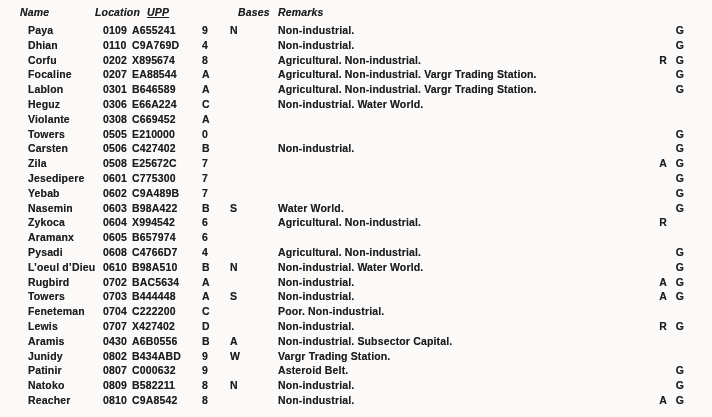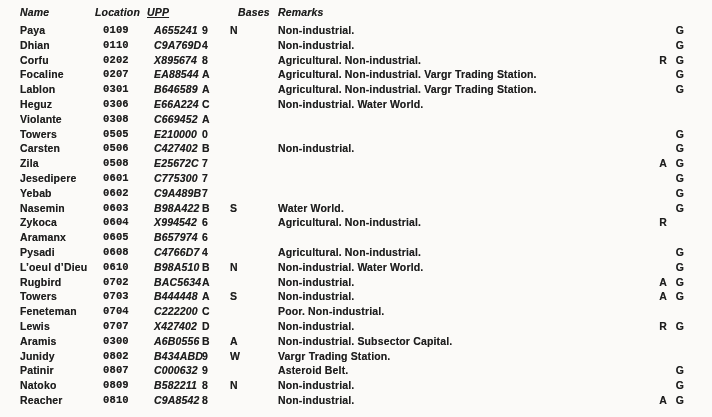--- a/index.html
+++ b/index.html
@@ -41,23 +41,23 @@
     font-weight: 700;
     font-style: italic;
   }
   .row span { font-weight: 700; }
   
   .h-name    { left: 0; }
   .h-loc     { left: 75px; }
   .h-upp     { left: 127px; text-decoration: underline; }
   .h-bases   { left: 218px; }
   .h-remarks { left: 258px; }
-  .c-name    { left: 0; }
-  .c-loc     { left: 83px; font-family: Liberation Mono, monospace; }
-  .c-upp     { left: 134px; font-style: italic; }
+  .c-name    { left: 8px; }
+  .c-loc     { left: 83px; }
+  .c-upp     { left: 112px; }
   .c-tl      { left: 182px; }
   .c-bases   { left: 210px; }
   .c-remarks { left: 258px; }
   .c-zone    { left: 636px; width: 14px; text-align: center; }
   .c-gas     { left: 654px; width: 12px; text-align: center; }
 </style>
 </head>
 <body>
 
 <div class="sheet">
@@ -275,21 +275,21 @@
     <span class="c-loc">0707</span>
     <span class="c-upp">X427402</span>
     <span class="c-tl">D</span>
     <span class="c-bases"></span>
     <span class="c-remarks">Non-industrial.</span>
     <span class="c-zone">R</span>
     <span class="c-gas">G</span>
   </div>
         <div class="row">
     <span class="c-name">Aramis</span>
-    <span class="c-loc">0300</span>
+    <span class="c-loc">0430</span>
     <span class="c-upp">A6B0556</span>
     <span class="c-tl">B</span>
     <span class="c-bases">A</span>
     <span class="c-remarks">Non-industrial. Subsector Capital.</span>
     <span class="c-zone"></span>
     <span class="c-gas"></span>
   </div>
         <div class="row">
     <span class="c-name">Junidy</span>
     <span class="c-loc">0802</span>

